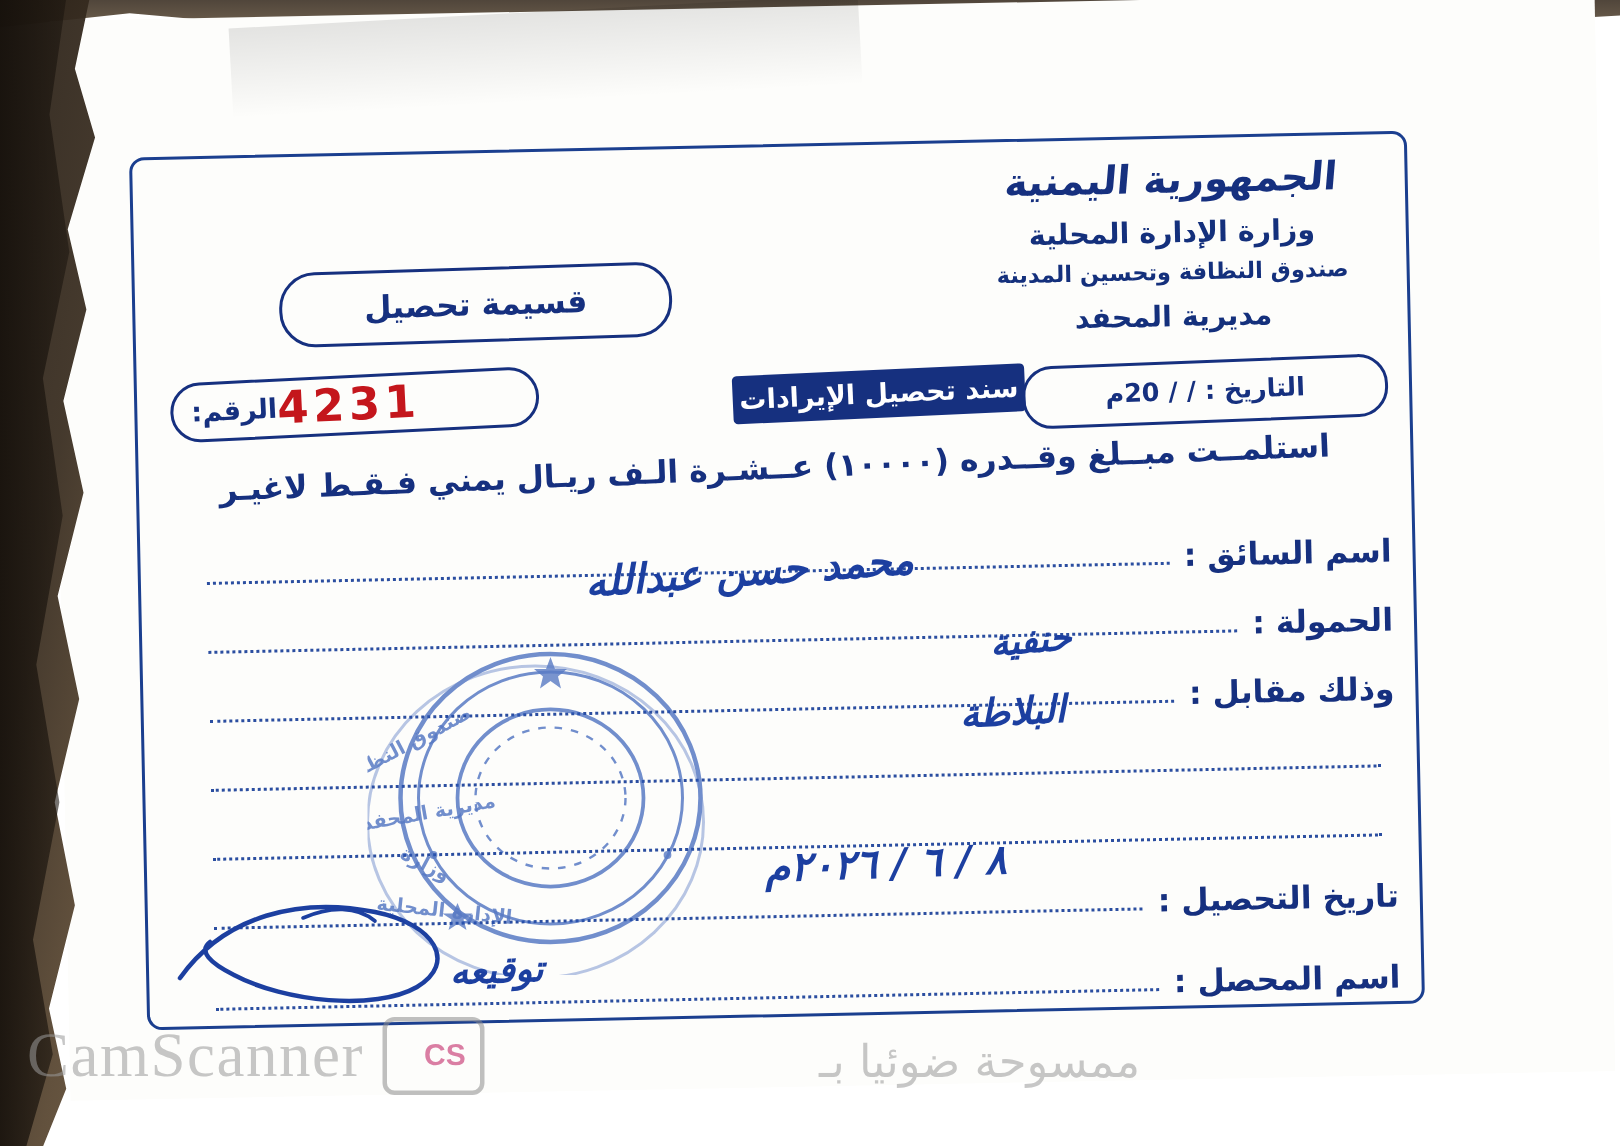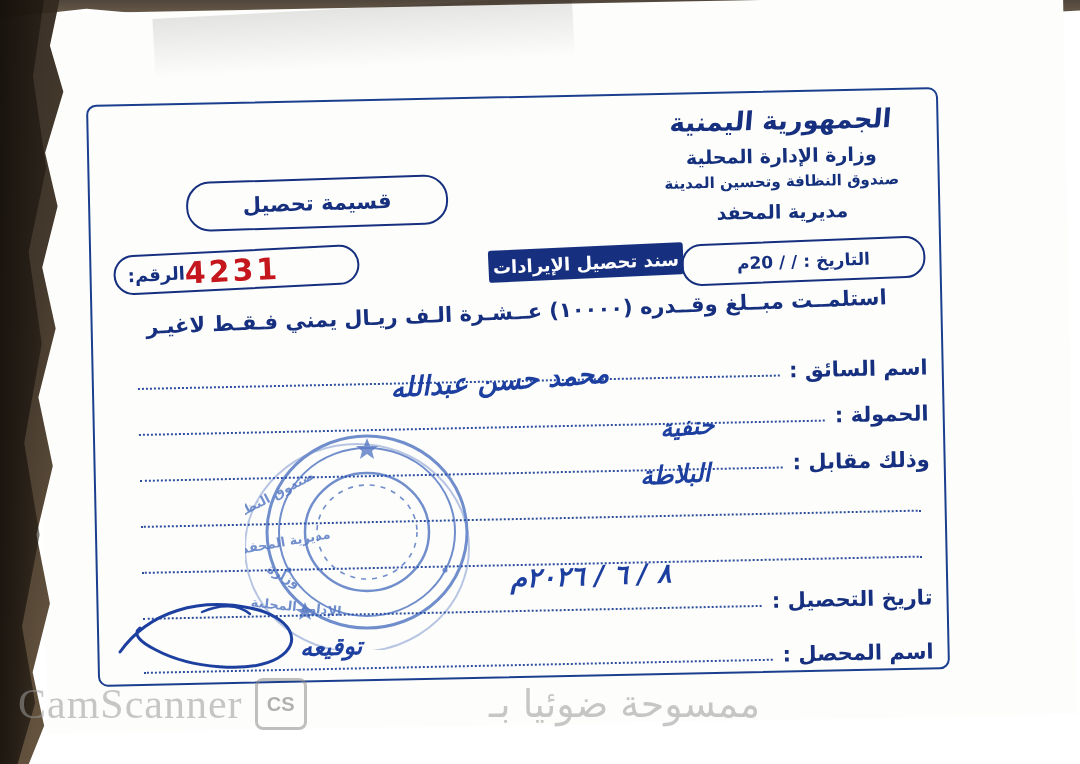--- a/index.html
+++ b/index.html
@@ -208,33 +208,34 @@
   }
 
   
   .watermark{
     position:absolute;left:18px;bottom:34px;
     display:flex;align-items:center;gap:12px;
     opacity:.55;
   }
   .cs-badge{
     width:46px;height:46px;border-radius:8px;
-    border:3px solid #8d8d8d;color:#737373;
+    border:3px solid #8d8d8d;color:#be185d;
     display:flex;align-items:center;justify-content:center;
     font-size:20px;font-weight:bold;
     font-family:"Liberation Sans", sans-serif;
+    padding-left:16px;
   }
   .cs-text{
     font-size:42px;color:#9a9a9a;
     font-family:"Liberation Serif", serif;
     letter-spacing:1px;
   }
   .wm-ar{
     position:absolute;right:320px;bottom:38px;
-    font-size:38px;color:#9a9a9a;letter-spacing:4px;opacity:.55;
+    font-size:30px;color:#9a9a9a;letter-spacing:4px;opacity:.55;
     font-family:"DejaVu Sans", sans-serif;
   }
   
   .fold{
     position:absolute;left:120px;top:0;width:420px;height:60px;
     background:linear-gradient(180deg,rgba(0,0,0,.10),rgba(0,0,0,0));
     transform:rotate(-2deg);
   }
 </style>
 </head>

